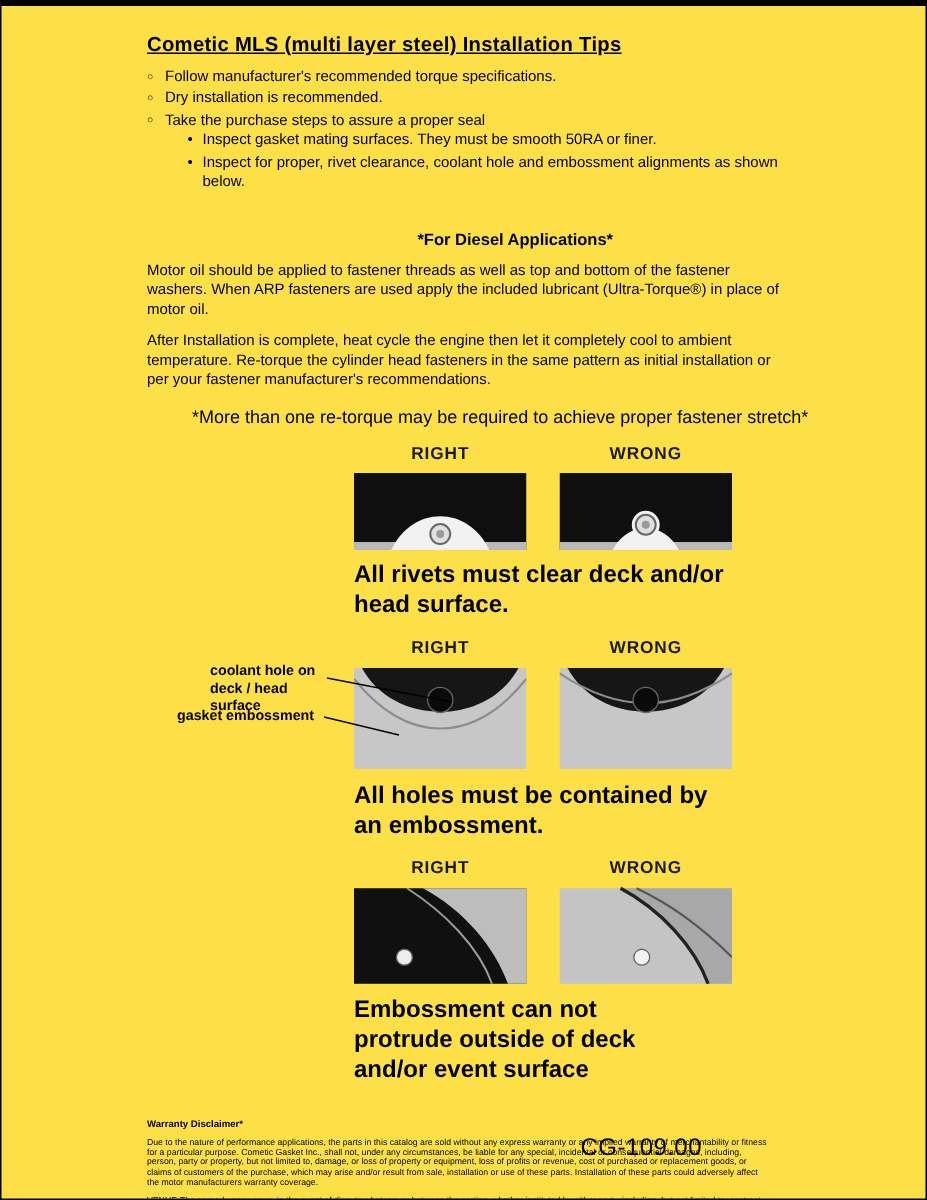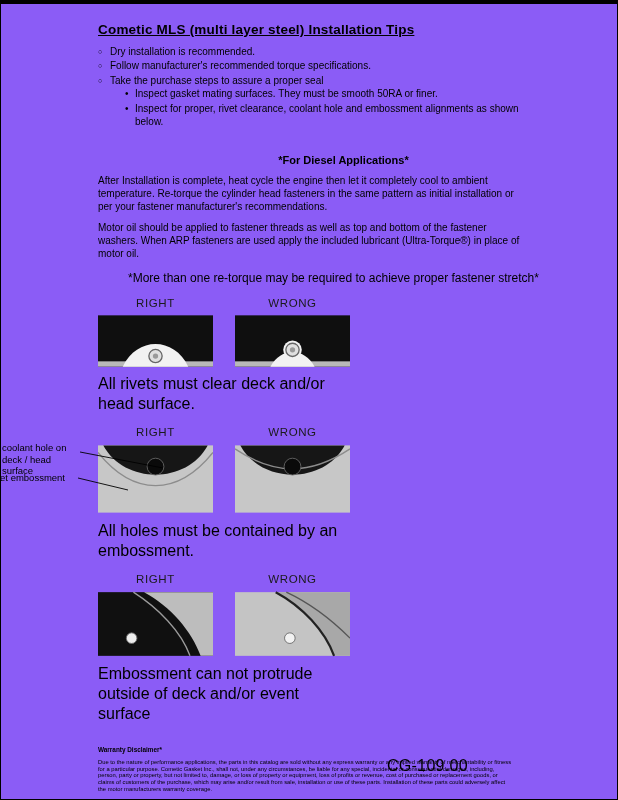--- a/index.html
+++ b/index.html
@@ -1,40 +1,40 @@
 <!DOCTYPE html>
 <html><head>
 <meta charset="utf-8">
 <style>
   * { margin:0; padding:0; box-sizing:border-box; }
   html,body { background:#ffffff; }
   body { width:618px; height:800px; font-family:"Liberation Sans", sans-serif; color:#000; }
   .page {
-    width:618px; height:800px; position:relative; background:#8b5cf6;
+    width:618px; height:800px; position:relative; background:#fde047;
     border:1px solid #000; border-top:4px solid #000; overflow:hidden;
   }
   .inner { padding:18px 28px 0 97px; }
 
   .page-title {
     font-size:13.5px; font-weight:700; text-decoration:underline;
     margin-bottom:8px; letter-spacing:0.2px;
   }
 
   ul.tips { list-style:none; font-size:10px; line-height:1.34; width:430px; }
   li.tip { padding-left:12px; position:relative; margin-bottom:1px; }
   li.tip .marker { position:absolute; left:0; top:0; font-size:7px; line-height:13px; }
   ul.subtips { list-style:none; margin-left:14px; }
   li.subtip { padding-left:11px; position:relative; margin-bottom:1px; }
   li.subtip .marker { position:absolute; left:1px; top:0; font-size:10px; line-height:13px; }
 
   .diesel-heading { font-weight:700; font-size:11px; margin-top:26px;text-align:center; }
   .para { font-size:10px; line-height:1.3; margin-top:8px; width:424px; }
   .note { font-size:12px; margin-top:11px;margin-left:30px; }
 
-  .diagram-block { width:252px; position:relative; margin-top:12px; }
+  .diagram-block { margin-left:138px; width:252px; position:relative; margin-top:12px;font-weight:bold; }
   .dg-labels { display:flex; gap:22px; margin-bottom:3px; }
   .dg-labels span { width:130px; text-align:center; font-size:11.5px; letter-spacing:0.6px; color:#1a1a1a; }
   .dg-panels { display:flex; gap:22px; }
   .panel { display:block; }
   .dg-caption { font-size:16px; margin-top:4px; line-height:1.25; }
 
   .coolant-label { position:absolute; left:-96px; top:16px; width:80px; font-size:9.5px; line-height:1.2; }
   .embossment-label { position:absolute; left:-118px; top:46px; width:102px; font-size:9.5px; }
   .leader-overlay { position:absolute; left:-120px; top:8px; pointer-events:none; }
 
@@ -49,45 +49,45 @@
 <body>
 
 <div class="page">
   <div class="inner">
 
     <div class="page-title">Cometic MLS (multi layer steel) Installation Tips</div>
 
     <ul class="tips">
       <li class="tip">
         <span class="marker">○</span>
-        <span>Dry installation is recommended.</span>
+        <span>Follow manufacturer's recommended torque specifications.</span>
       </li>
       <li class="tip">
         <span class="marker">○</span>
-        <span>Follow manufacturer's recommended torque specifications.</span>
+        <span>Dry installation is recommended.</span>
       </li>
       <li class="tip">
         <span class="marker">○</span>
         <span>Take the purchase steps to assure a proper seal</span>
         <ul class="subtips">
           <li class="subtip">
             <span class="marker">•</span>
             <span>Inspect gasket mating surfaces.  They must be smooth 50RA or finer.</span>
           </li>
           <li class="subtip">
             <span class="marker">•</span>
             <span>Inspect for proper, rivet clearance, coolant hole and embossment alignments as shown below.</span>
           </li>
         </ul>
       </li>
     </ul>
 
     <div class="diesel-heading">*For Diesel Applications*</div>
+    <p class="para">Motor oil should be applied to fastener threads as well as top and bottom of the fastener washers. When ARP fasteners are used apply the included lubricant (Ultra-Torque®) in place of motor oil.</p>
     <p class="para">After Installation is complete, heat cycle the engine then let it completely cool to ambient temperature. Re-torque the cylinder head fasteners in the same pattern as initial installation or per your fastener manufacturer's recommendations.</p>
-    <p class="para">Motor oil should be applied to fastener threads as well as top and bottom of the fastener washers. When ARP fasteners are used apply the included lubricant (Ultra-Torque®) in place of motor oil.</p>
     <p class="note">*More than one re-torque may be required to achieve proper fastener stretch*</p>
 
     <div class="diagram-block">
       <div class="dg-labels">
         <span>RIGHT</span>
         <span>WRONG</span>
       </div>
       <div class="dg-panels">
         <svg class="panel" width="130" height="58" viewBox="0 0 130 58">
           <rect width="130" height="58" fill="#0f0f0f"></rect>

